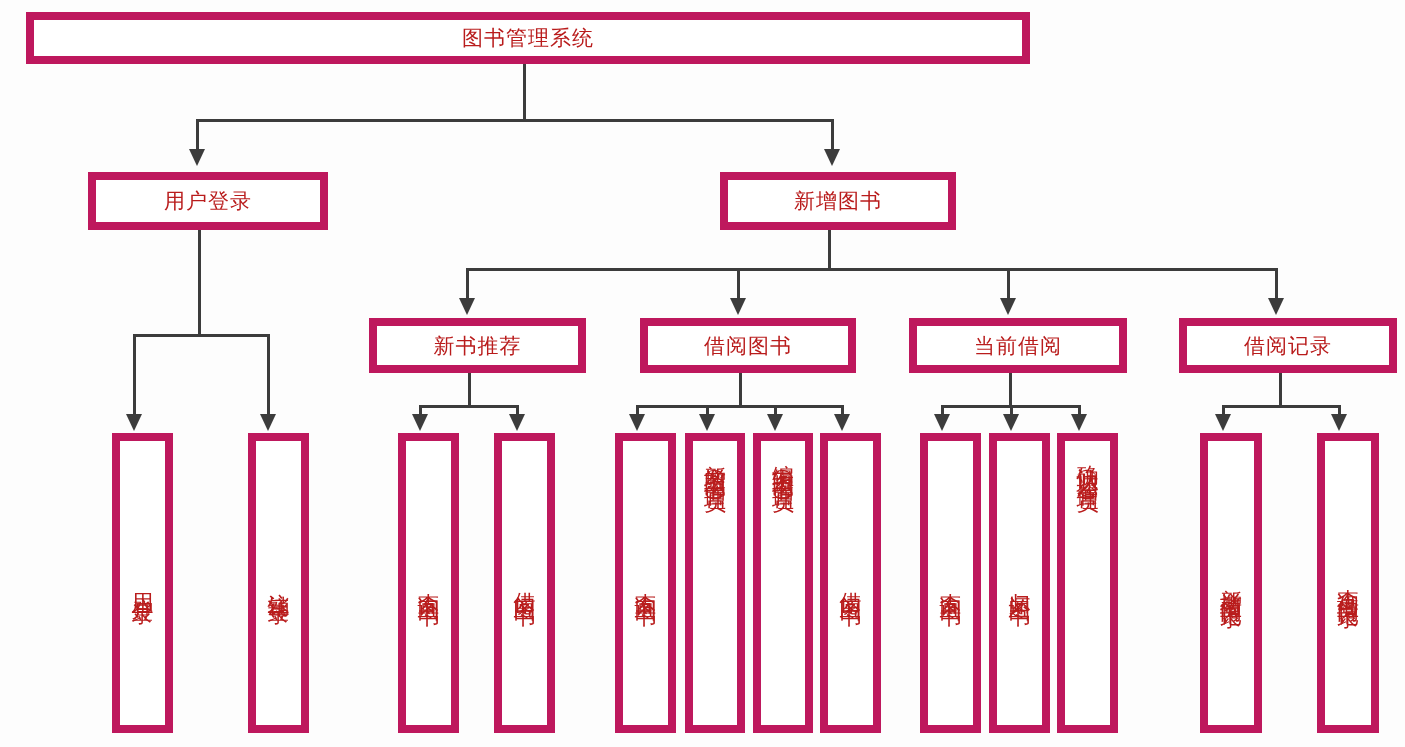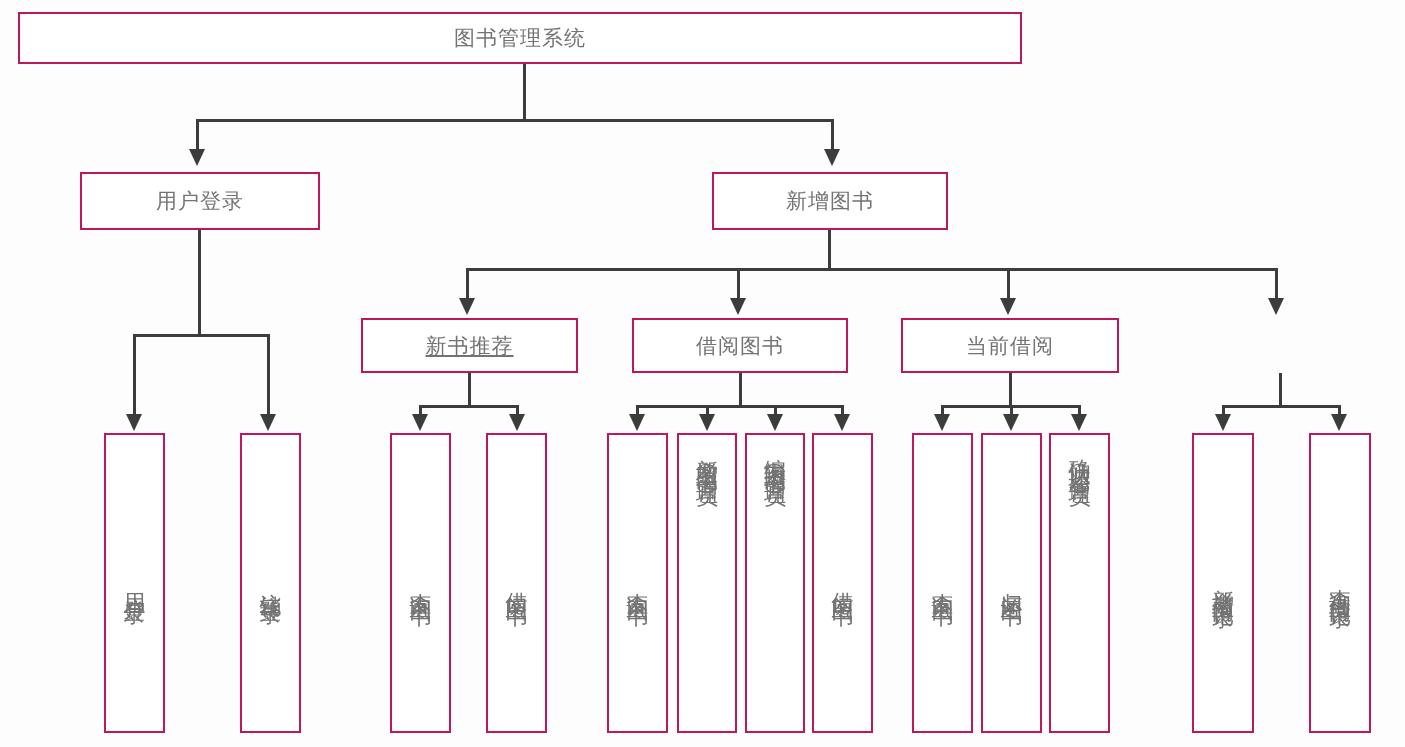--- a/index.html
+++ b/index.html
@@ -13,25 +13,26 @@
     width:1405px;
     height:747px;
     background:#fdfdfd;
     overflow:hidden;
   }
   
   .node{
     position:absolute;
     box-sizing:border-box;
     background:#ffffff;
-    border:2px solid #be185d;
+    border:8px solid #be185d;
     display:flex;
     align-items:center;
     justify-content:center;
-    color:#737373;
+    color:#b91c1c;
+    margin-left:8px;
   }
   .node.h{            
     font-size:21px;
     letter-spacing:1px;
     line-height:1.1;
   }
   .node.root{
     font-size:21px;
   }
   .node.v{            
@@ -108,28 +109,31 @@
   <div class="ln h" style="left:466px;top:268px;width:812px;height:3px;"></div>
   <div class="ln v" style="left:466px;top:268px;width:3px;height:32px;"></div>
   <div class="arrow" style="left:459px;top:298px;"></div>
   <div class="ln v" style="left:737px;top:268px;width:3px;height:32px;"></div>
   <div class="arrow" style="left:730px;top:298px;"></div>
   <div class="ln v" style="left:1007px;top:268px;width:3px;height:32px;"></div>
   <div class="arrow" style="left:1000px;top:298px;"></div>
   <div class="ln v" style="left:1275px;top:268px;width:3px;height:32px;"></div>
   <div class="arrow" style="left:1268px;top:298px;"></div>
 
-  <div class="node h" style="left:361px;top:318px;width:217px;height:55px;text-decoration:underline;">
+  <div class="node h" style="left:361px;top:318px;width:217px;height:55px;">
     <span>新书推荐</span>
   </div>
   <div class="node h" style="left:632px;top:318px;width:216px;height:55px;">
     <span>借阅图书</span>
   </div>
   <div class="node h" style="left:901px;top:318px;width:218px;height:55px;">
     <span>当前借阅</span>
+  </div>
+  <div class="node h" style="left:1171px;top:318px;width:218px;height:55px;">
+    <span>借阅记录</span>
   </div>
 
   <div class="ln v" style="left:468px;top:373px;width:3px;height:33px;"></div>
   <div class="ln h" style="left:419px;top:405px;width:100px;height:3px;"></div>
   <div class="ln v" style="left:419px;top:405px;width:3px;height:11px;"></div>
   <div class="arrow" style="left:412px;top:414px;"></div>
   <div class="ln v" style="left:516px;top:405px;width:3px;height:11px;"></div>
   <div class="arrow" style="left:509px;top:414px;"></div>
 
   <div class="ln v" style="left:739px;top:373px;width:3px;height:33px;"></div>

